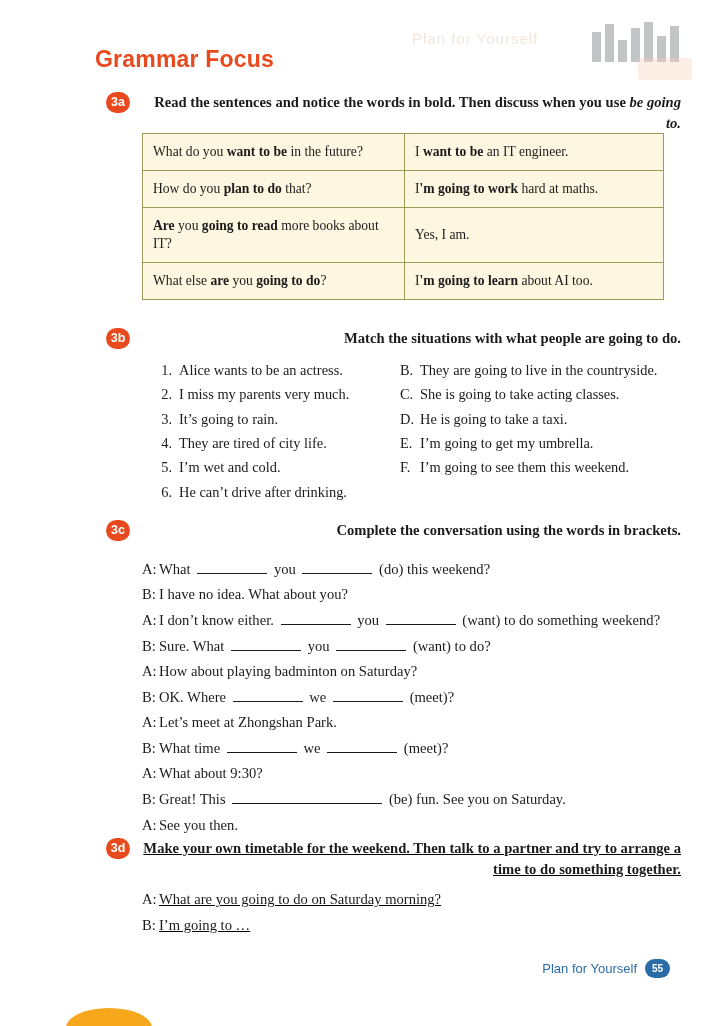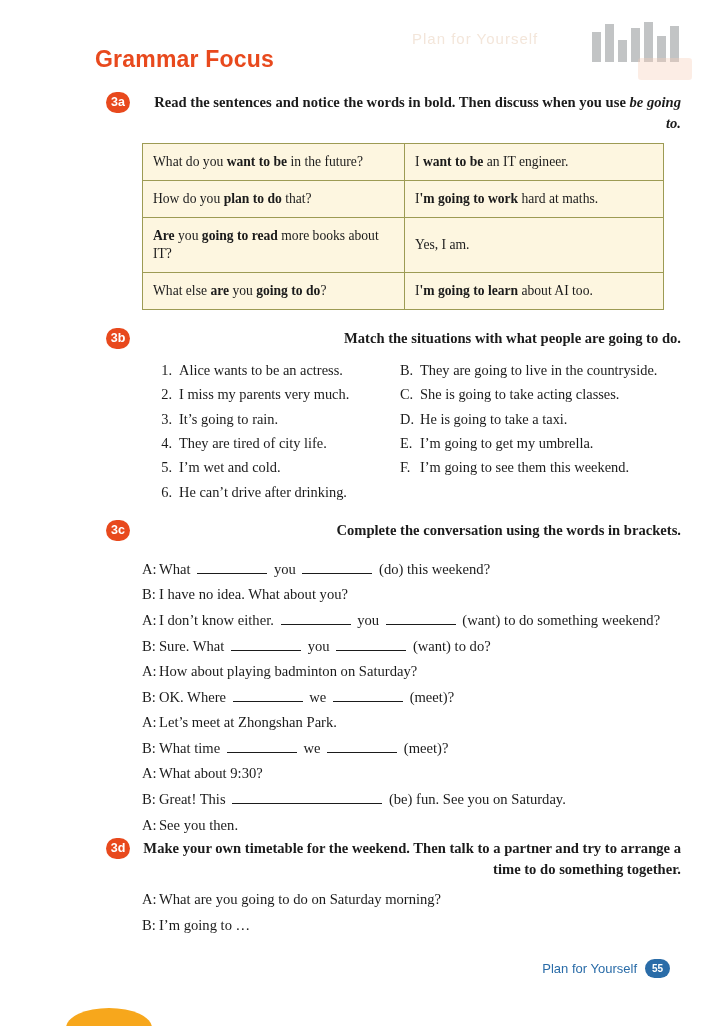--- a/index.html
+++ b/index.html
@@ -108,21 +108,20 @@
     line-height: 1.42;
     text-align: right;
   }
   .inst em {
     font-style: italic;
   }
 
   
   .qa-table {
     margin-left: 36px;
-    margin-top: 10px;
     border-collapse: collapse;
     width: 521px;
     table-layout: fixed;
   }
   .qa-table td {
     border: 1px solid #9d9b54;
     background: #fdf6e0;
     padding: 9px 10px;
     font-size: 13.6px;
     color: #1b1b1b;
@@ -347,21 +346,21 @@
       <div class="conv-line">
         <span class="spk">B:</span><span>Great! This </span><span class="blank b-l"></span><span> (be) fun. See you on Saturday.</span>
       </div>
 
       <div class="conv-line">
         <span class="spk">A:</span><span>See you then.</span>
       </div>
     </div>
   </div>
 
-  <div class="section" style="top:838px;">
+  <div class="section" style="top:838px;text-decoration:underline;">
     <div class="tag">3d</div>
     <div class="inst">Make your own timetable for the weekend. Then talk to a partner and try to arrange a time to do something together.</div>
     <div class="conv" style="margin-top:8px;">
       <div class="conv-line">
         <span class="spk">A:</span><span>What are you going to do on Saturday morning?</span>
       </div>
       <div class="conv-line">
         <span class="spk">B:</span><span>I’m going to …</span>
       </div>
     </div>

